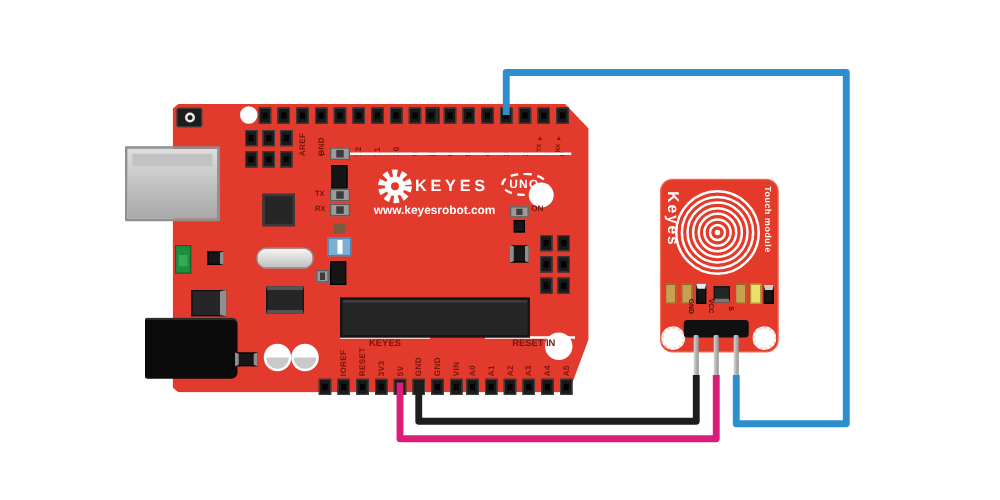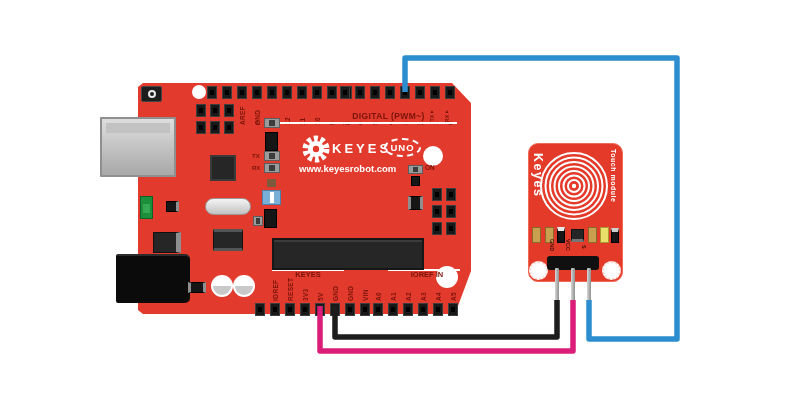--- a/index.html
+++ b/index.html
@@ -168,21 +168,20 @@
 
   <div class="abs mark" style="left:429px;top:109px;">
     <span class="tri">▲</span>
     <span class="mtxt">TX</span>
   </div>
   <div class="abs mark" style="left:444px;top:109px;">
     <span class="tri">▲</span>
     <span class="mtxt">RX</span>
   </div>
 
-  <div class="abs silk" style="left:320px;top:111px;width:137px;text-align:center;font-size:8.5px;letter-spacing:.4px;">DIGITAL  (PWM~)</div>
   <div class="abs wline" style="left:276px;top:122px;width:181px;"></div>
 
   <div class="pin-row" style="left:255px;top:278px;">
       <div class="pin-col above">
         <div class="vlab"></div>
         <div class="pin"></div>
       </div>
       <div class="pin-col above">
         <div class="vlab">IOREF</div>
         <div class="pin"></div>
@@ -235,29 +234,29 @@
       </div>
       <div class="pin-col above">
         <div class="vlab">A5</div>
         <div class="pin"></div>
       </div>
     </div>
 
   <div class="abs wline" style="left:272px;top:269px;width:72px;"></div>
   <div class="abs silk" style="left:283px;top:270px;width:50px;text-align:center;font-size:7.5px;">KEYES</div>
   <div class="abs wline" style="left:388px;top:269px;width:72px;"></div>
-  <div class="abs silk" style="left:390px;top:270px;width:74px;text-align:center;font-size:7.5px;">IOREF IN</div>
+  <div class="abs silk" style="left:390px;top:270px;width:74px;text-align:center;font-size:7.5px;">RESET IN</div>
 
   <svg class="abs" style="left:300px;top:133px;" width="32" height="32" viewBox="0 0 32 32">
     <circle cx="16" cy="16" r="10" fill="none" stroke="#ffffff" stroke-width="7" stroke-dasharray="3.8 2.6"></circle>
     <circle cx="16" cy="16" r="8" fill="#ffffff"></circle>
     <circle cx="16" cy="16" r="3.2" fill="#e23a2c"></circle>
   </svg>
   <div class="abs" style="left:332px;top:141px;color:#fff;font-weight:bold;font-size:13px;letter-spacing:3px;">KEYES</div>
-  <div class="abs" style="left:384px;top:138px;width:37px;height:19px;border:2px dashed #fff;border-radius:50%;
+  <div class="abs" style="left:401px;top:138px;width:37px;height:19px;border:2px dashed #fff;border-radius:50%;
               display:flex;align-items:center;justify-content:center;color:#fff;font-weight:bold;
               font-size:9.5px;letter-spacing:1px;">UNO</div>
   <div class="abs" style="left:299px;top:163px;color:#fff;font-weight:bold;font-size:9.5px;">www.keyesrobot.com</div>
 
   <div class="abs smd smd-grey" style="left:408px;top:165px;width:15px;height:9px;"></div>
   <div class="abs silk" style="left:425px;top:164px;font-size:6.5px;">ON</div>
   <div class="abs smd smd-dark" style="left:411px;top:176px;width:9px;height:10px;"></div>
   <div class="abs smd smd-dark" style="left:408px;top:196px;width:15px;height:14px;border-left:3px solid #8f8f8f;border-right:3px solid #8f8f8f;"></div>
 
   <div class="abs silk" style="left:256px;top:119px;font-size:6.5px;">L</div>

